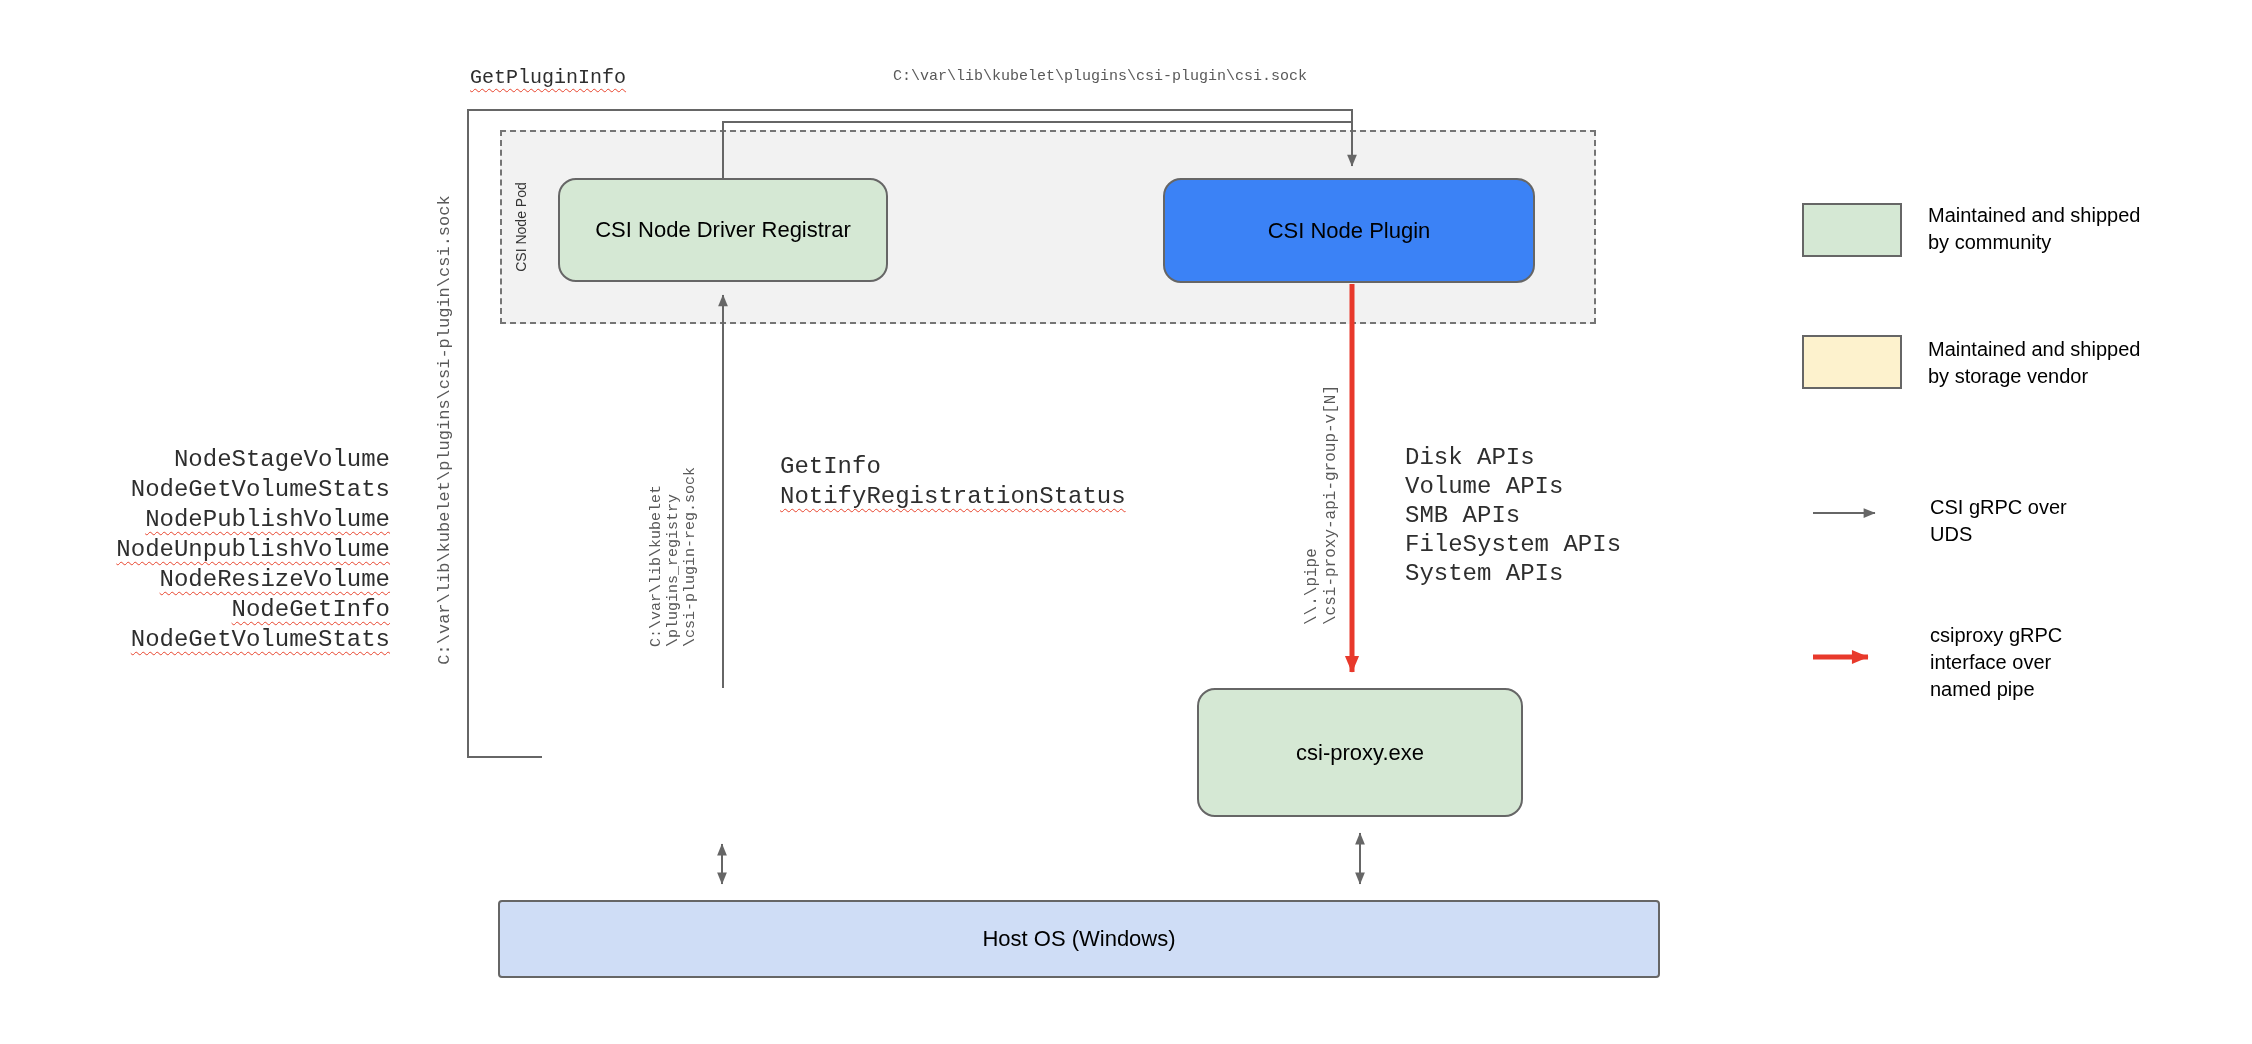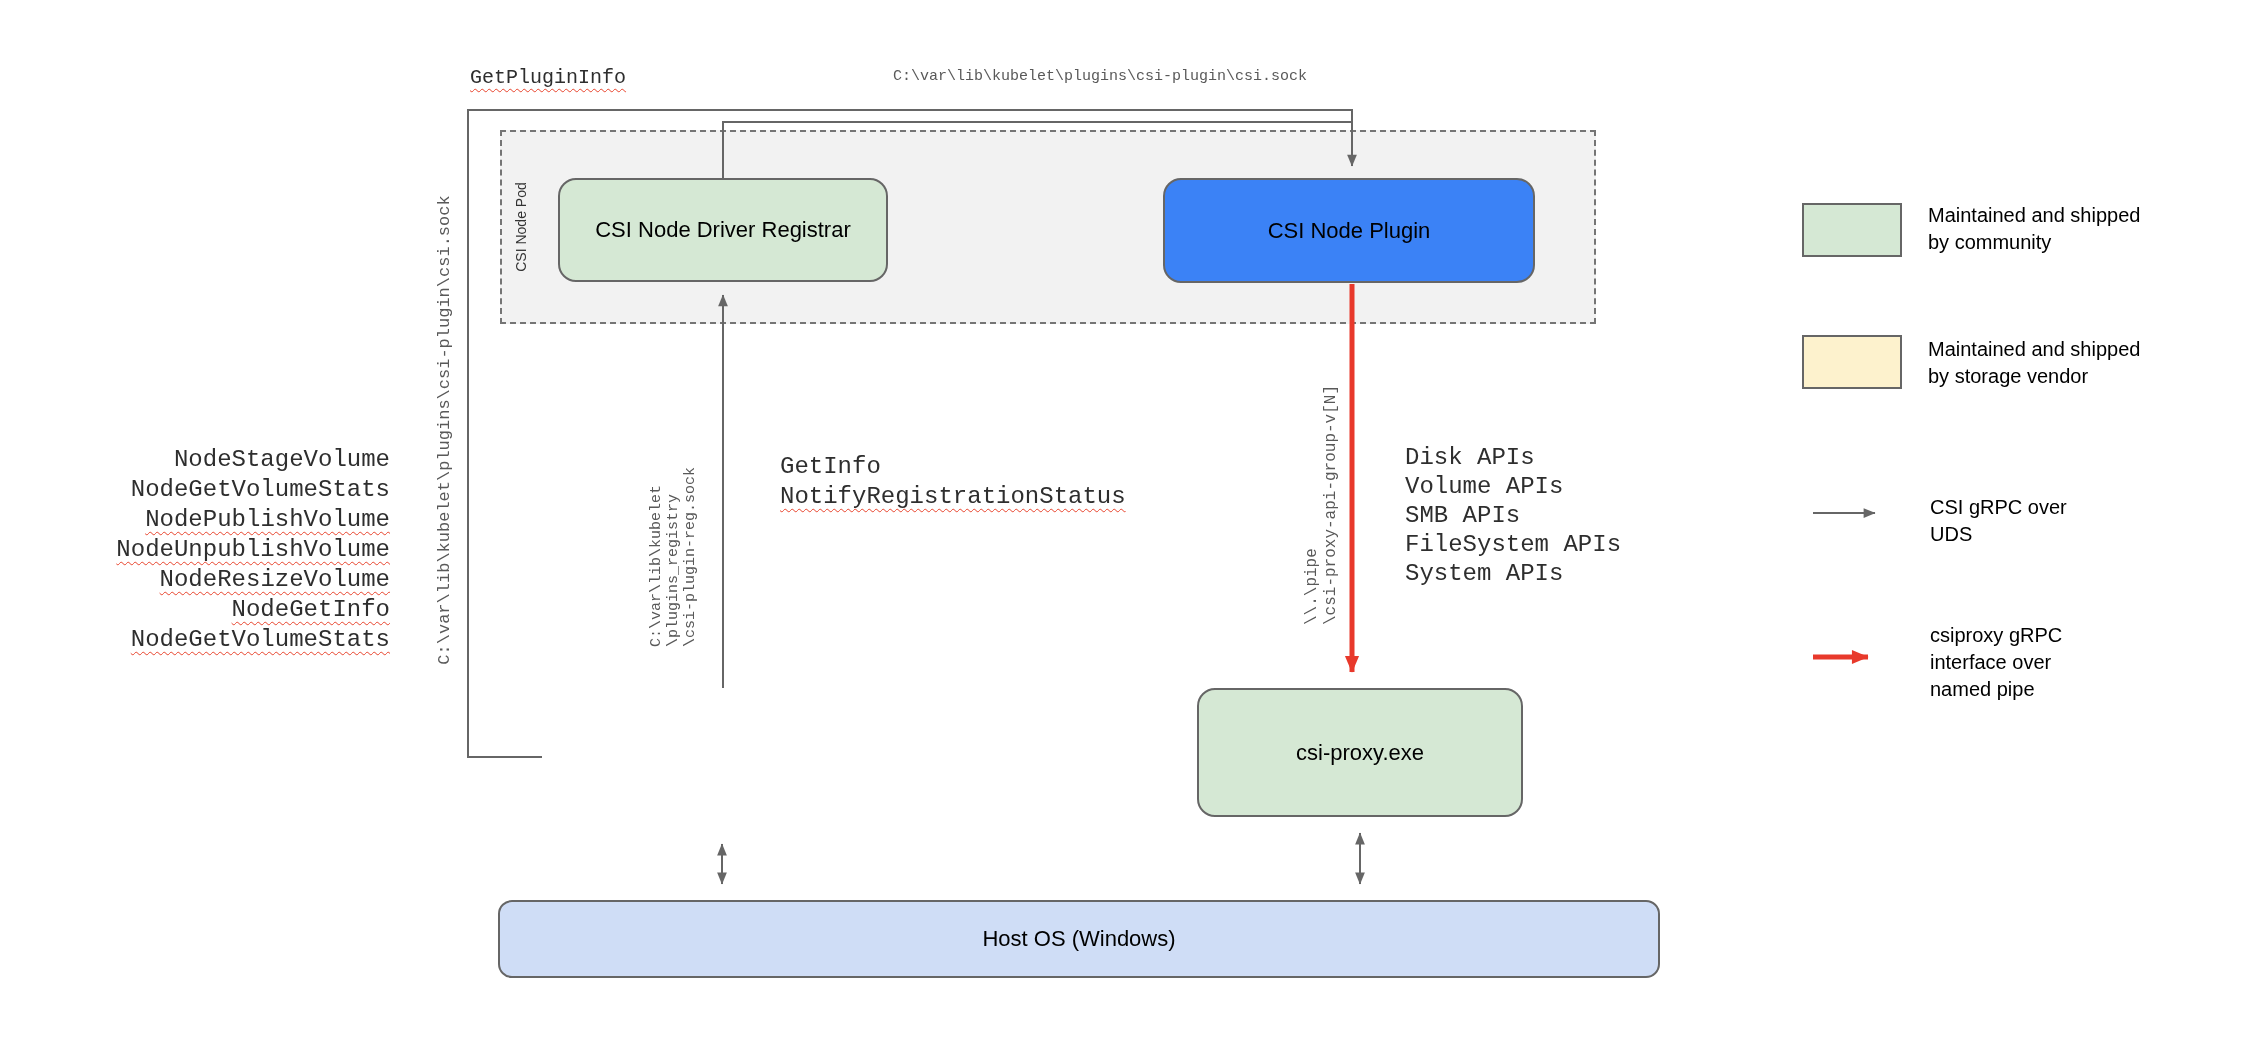--- a/index.html
+++ b/index.html
@@ -5,21 +5,21 @@
   html,body{margin:0;padding:0;background:#fff;}
   .canvas{position:relative;width:2252px;height:1044px;background:#ffffff;
           font-family:"Liberation Sans",sans-serif;overflow:hidden;}
   .wires{position:absolute;left:0;top:0;width:2252px;height:1044px;}
 
   .box{position:absolute;box-sizing:border-box;border:2px solid #666;
        display:flex;flex-direction:column;align-items:center;justify-content:center;
        text-align:center;font-size:22px;color:#000;line-height:30px;}
   .green{background:#d5e8d4;border-radius:18px;}
   .yellow{background:#3b82f6;border-radius:18px;}
-  .blue{background:#cfddf6;border-radius:14px;}
+  .blue{background:#cfddf6;border-radius:4px;}
 
   .pod{position:absolute;left:500px;top:130px;width:1096px;height:194px;
        background:#f2f2f2;border:2px dashed #757575;box-sizing:border-box;}
 
   .mono{font-family:"Liberation Mono","DejaVu Sans Mono",monospace;}
   .gray{color:#595959;}
   .dark{color:#2e2e2e;}
   .abs{position:absolute;white-space:nowrap;}
   .vrot{transform:translate(-50%,-50%) rotate(-90deg);}
   .sq{text-decoration:underline;text-decoration-style:wavy;

